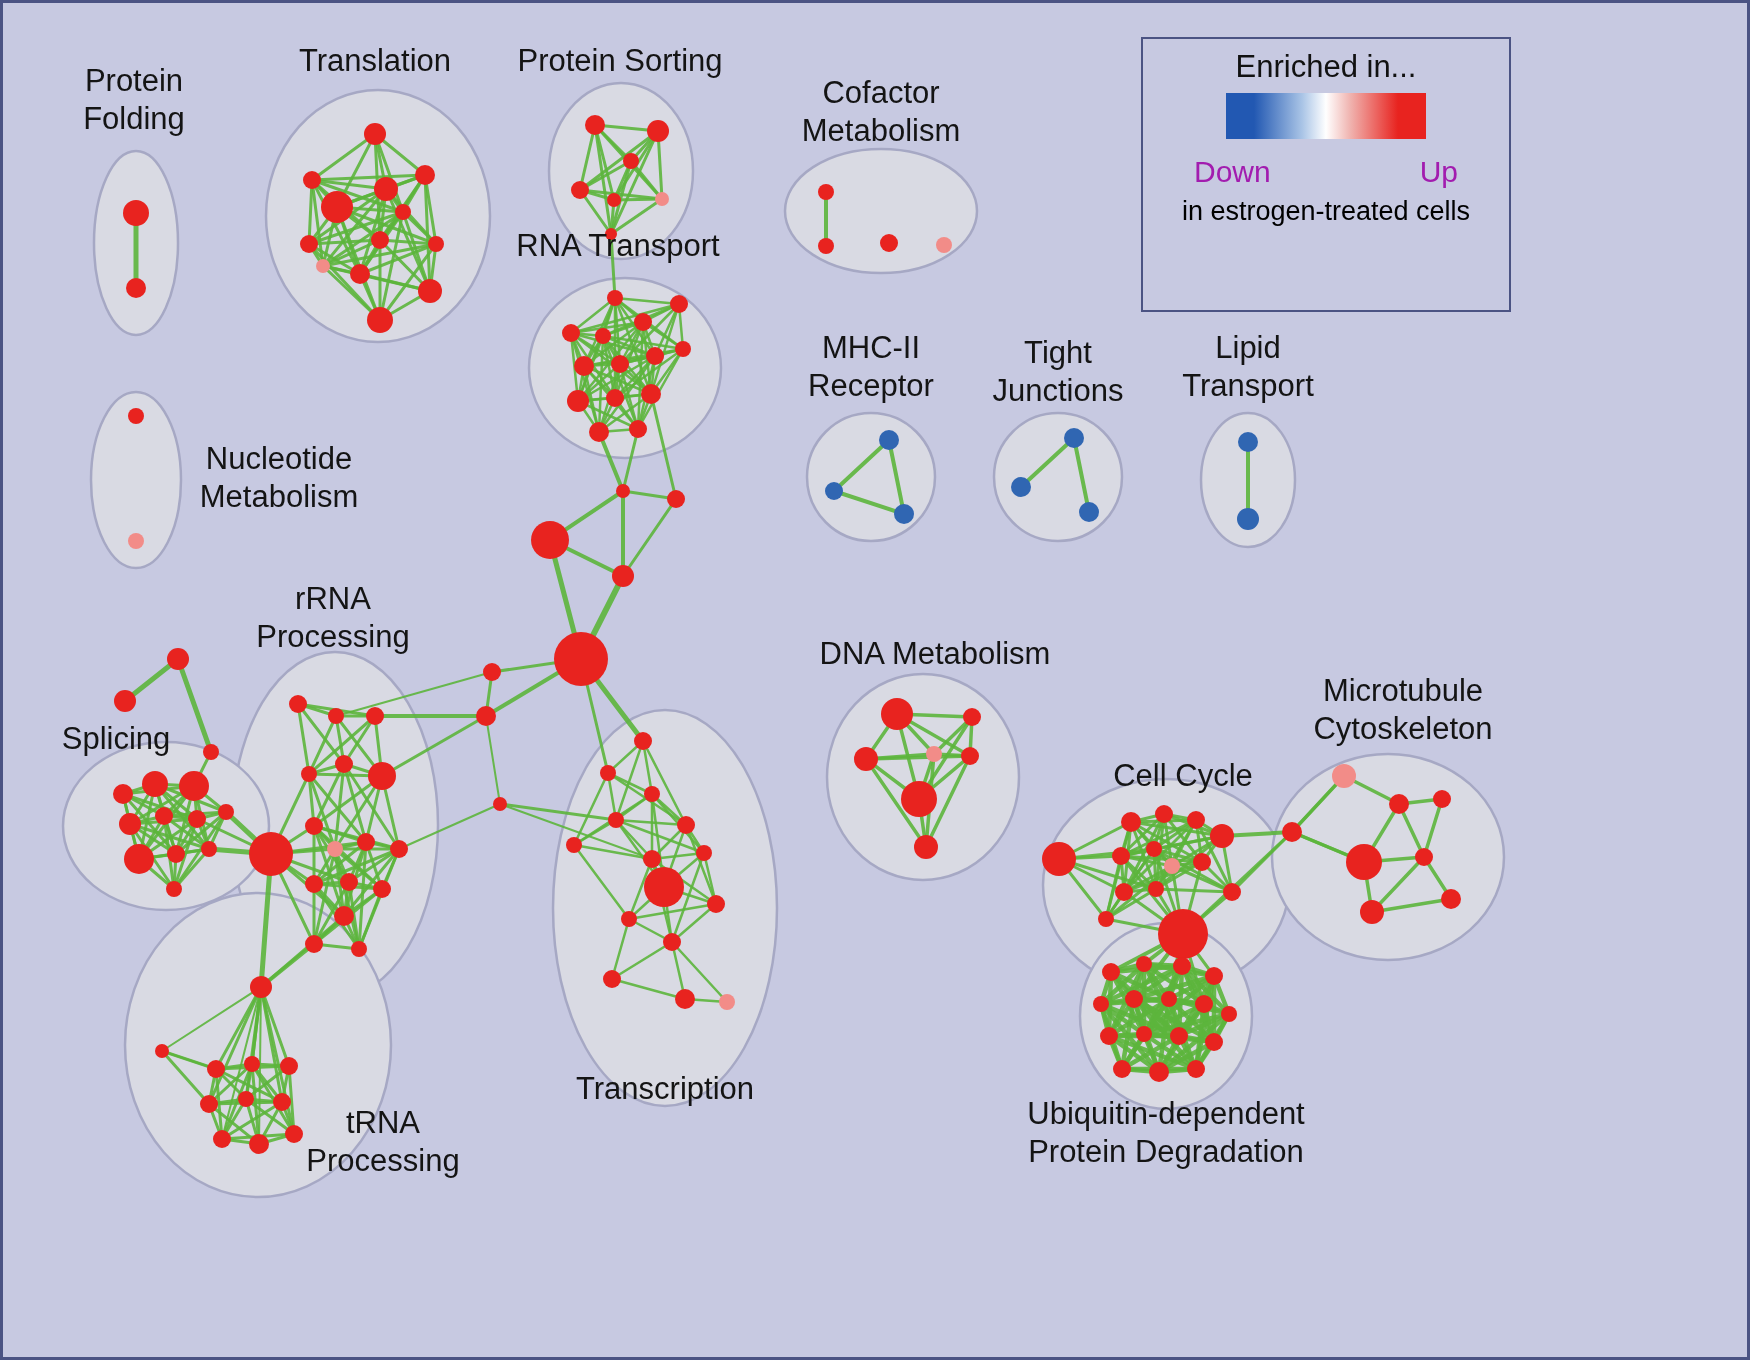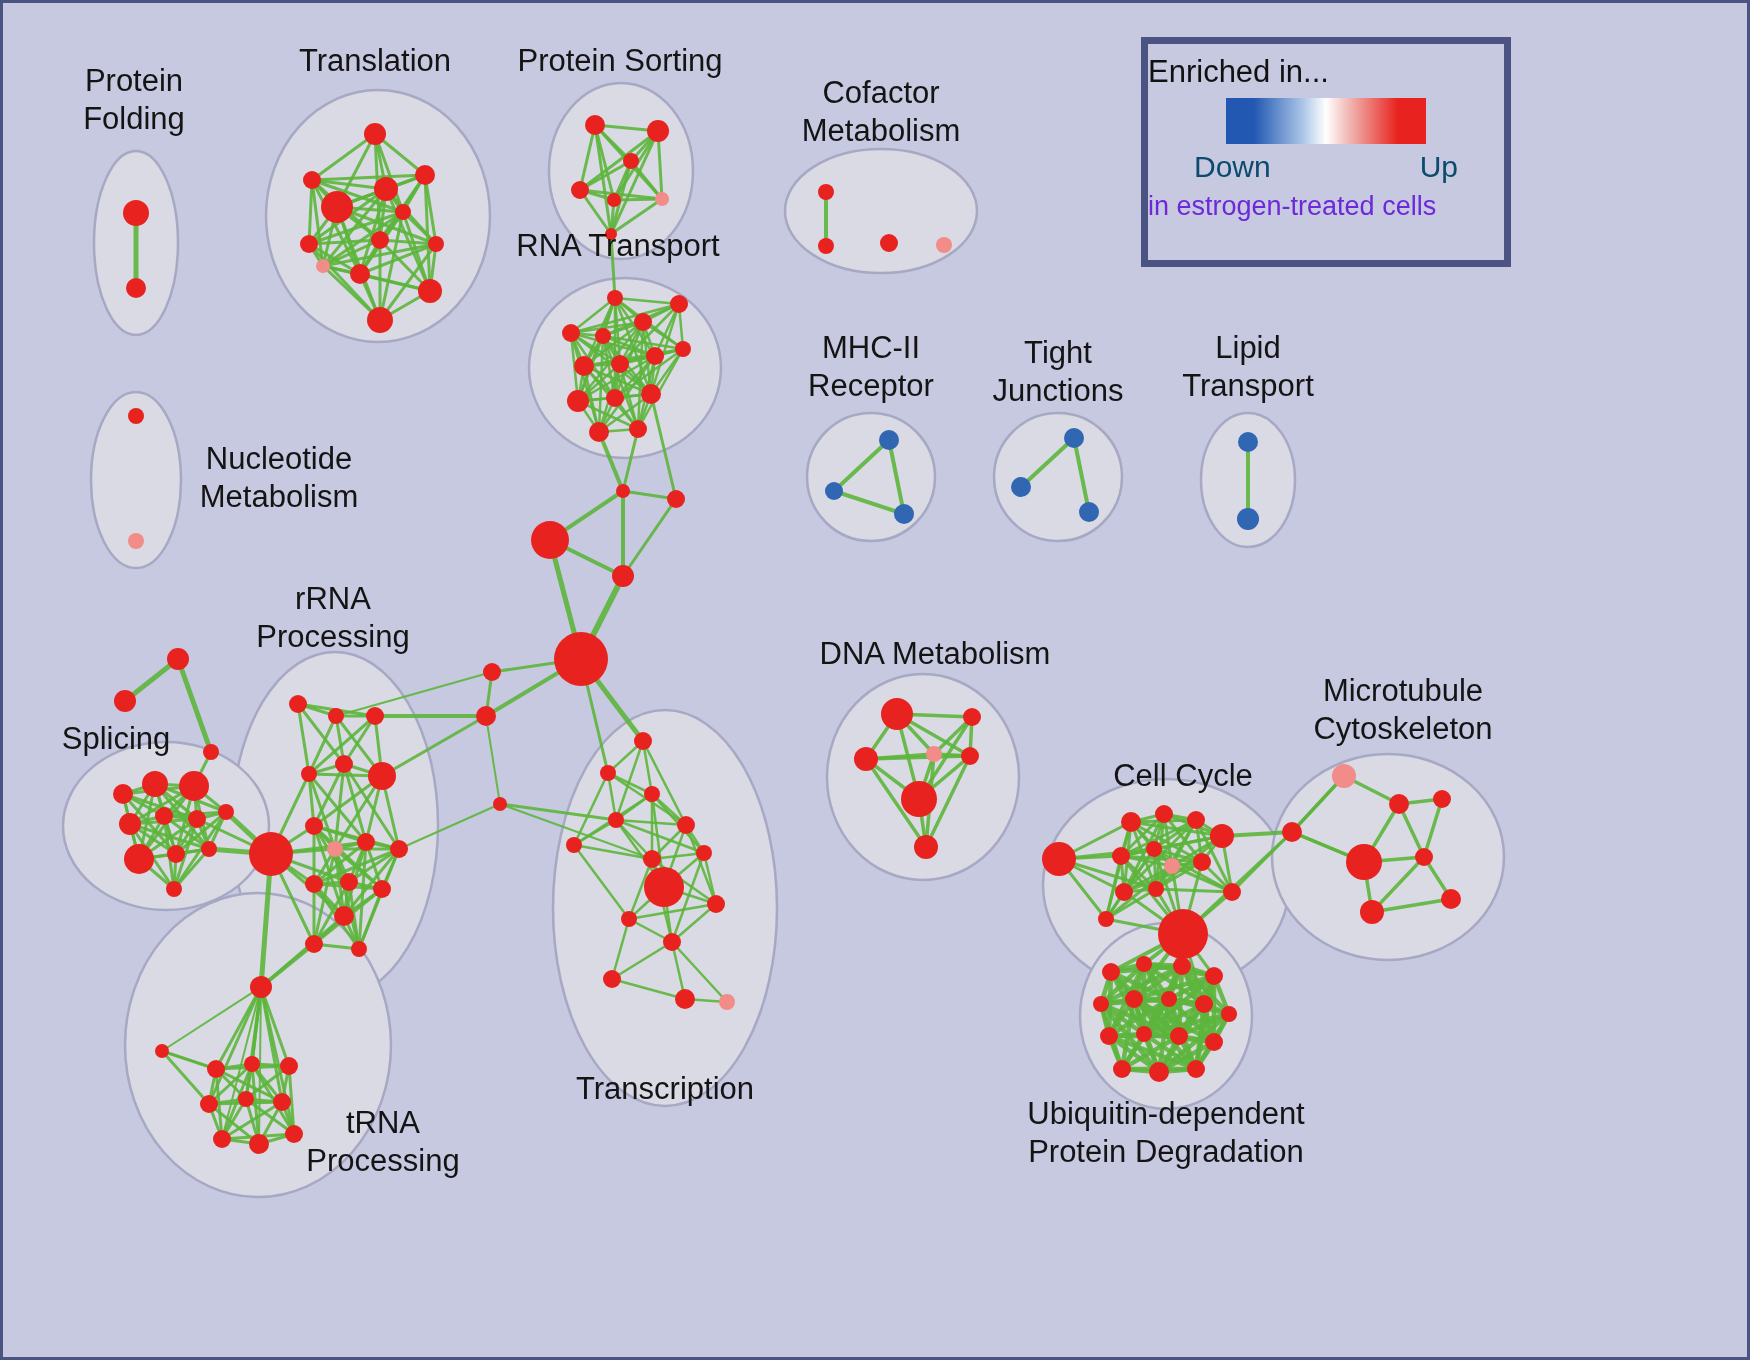--- a/index.html
+++ b/index.html
@@ -1,23 +1,23 @@
 <!DOCTYPE html>
 <html><head>
 <meta charset="utf-8">
 <style>
   body{margin:0;padding:0}
   #figure{position:relative;width:1750px;height:1360px;border:3px solid #4b5383;box-sizing:border-box;overflow:hidden;font-family:"Liberation Sans",sans-serif}
   #network-svg{position:absolute;left:0;top:0}
   #network-svg text{font-family:"Liberation Sans",sans-serif;font-size:31px;fill:#141414}
-  .legend{position:absolute;left:1138px;top:34px;width:370px;height:230px;border:7px solid #14532d;box-sizing:border-box;text-align:left;z-index:2}
+  .legend{position:absolute;left:1138px;top:34px;width:370px;height:275px;border:2px solid #14532d;box-sizing:border-box;text-align:center;z-index:2}
   .legend-title{font-size:31px;margin-top:10px;color:#111}
   .legend-grad{width:200px;height:46px;margin:8px auto 0;border:0}
-  .legend-row{display:flex;justify-content:space-between;width:264px;margin:6px auto 0;font-size:30px;color:#0c4a6e}
-  .legend-line{font-size:27px;line-height:33px;color:#6d28d9}
+  .legend-row{display:flex;justify-content:space-between;width:264px;margin:16px auto 0;font-size:30px;color:#a21caf}
+  .legend-line{font-size:27px;line-height:33px;color:#000000}
   .legend-line.first{margin-top:6px}
 </style>
 </head>
 <body>
 
 <div id="figure" style="background: rgb(199, 201, 225); border-color: rgb(75, 83, 131);">
   <svg id="network-svg" width="1750" height="1360" viewBox="0 0 1750 1360">
       <g>
         <ellipse cx="133" cy="240" rx="42" ry="92" fill="#d9dae3" stroke="#a6a8c4" stroke-width="2.5"></ellipse>
         <ellipse cx="375" cy="213" rx="112" ry="126" fill="#d9dae3" stroke="#a6a8c4" stroke-width="2.5"></ellipse>

